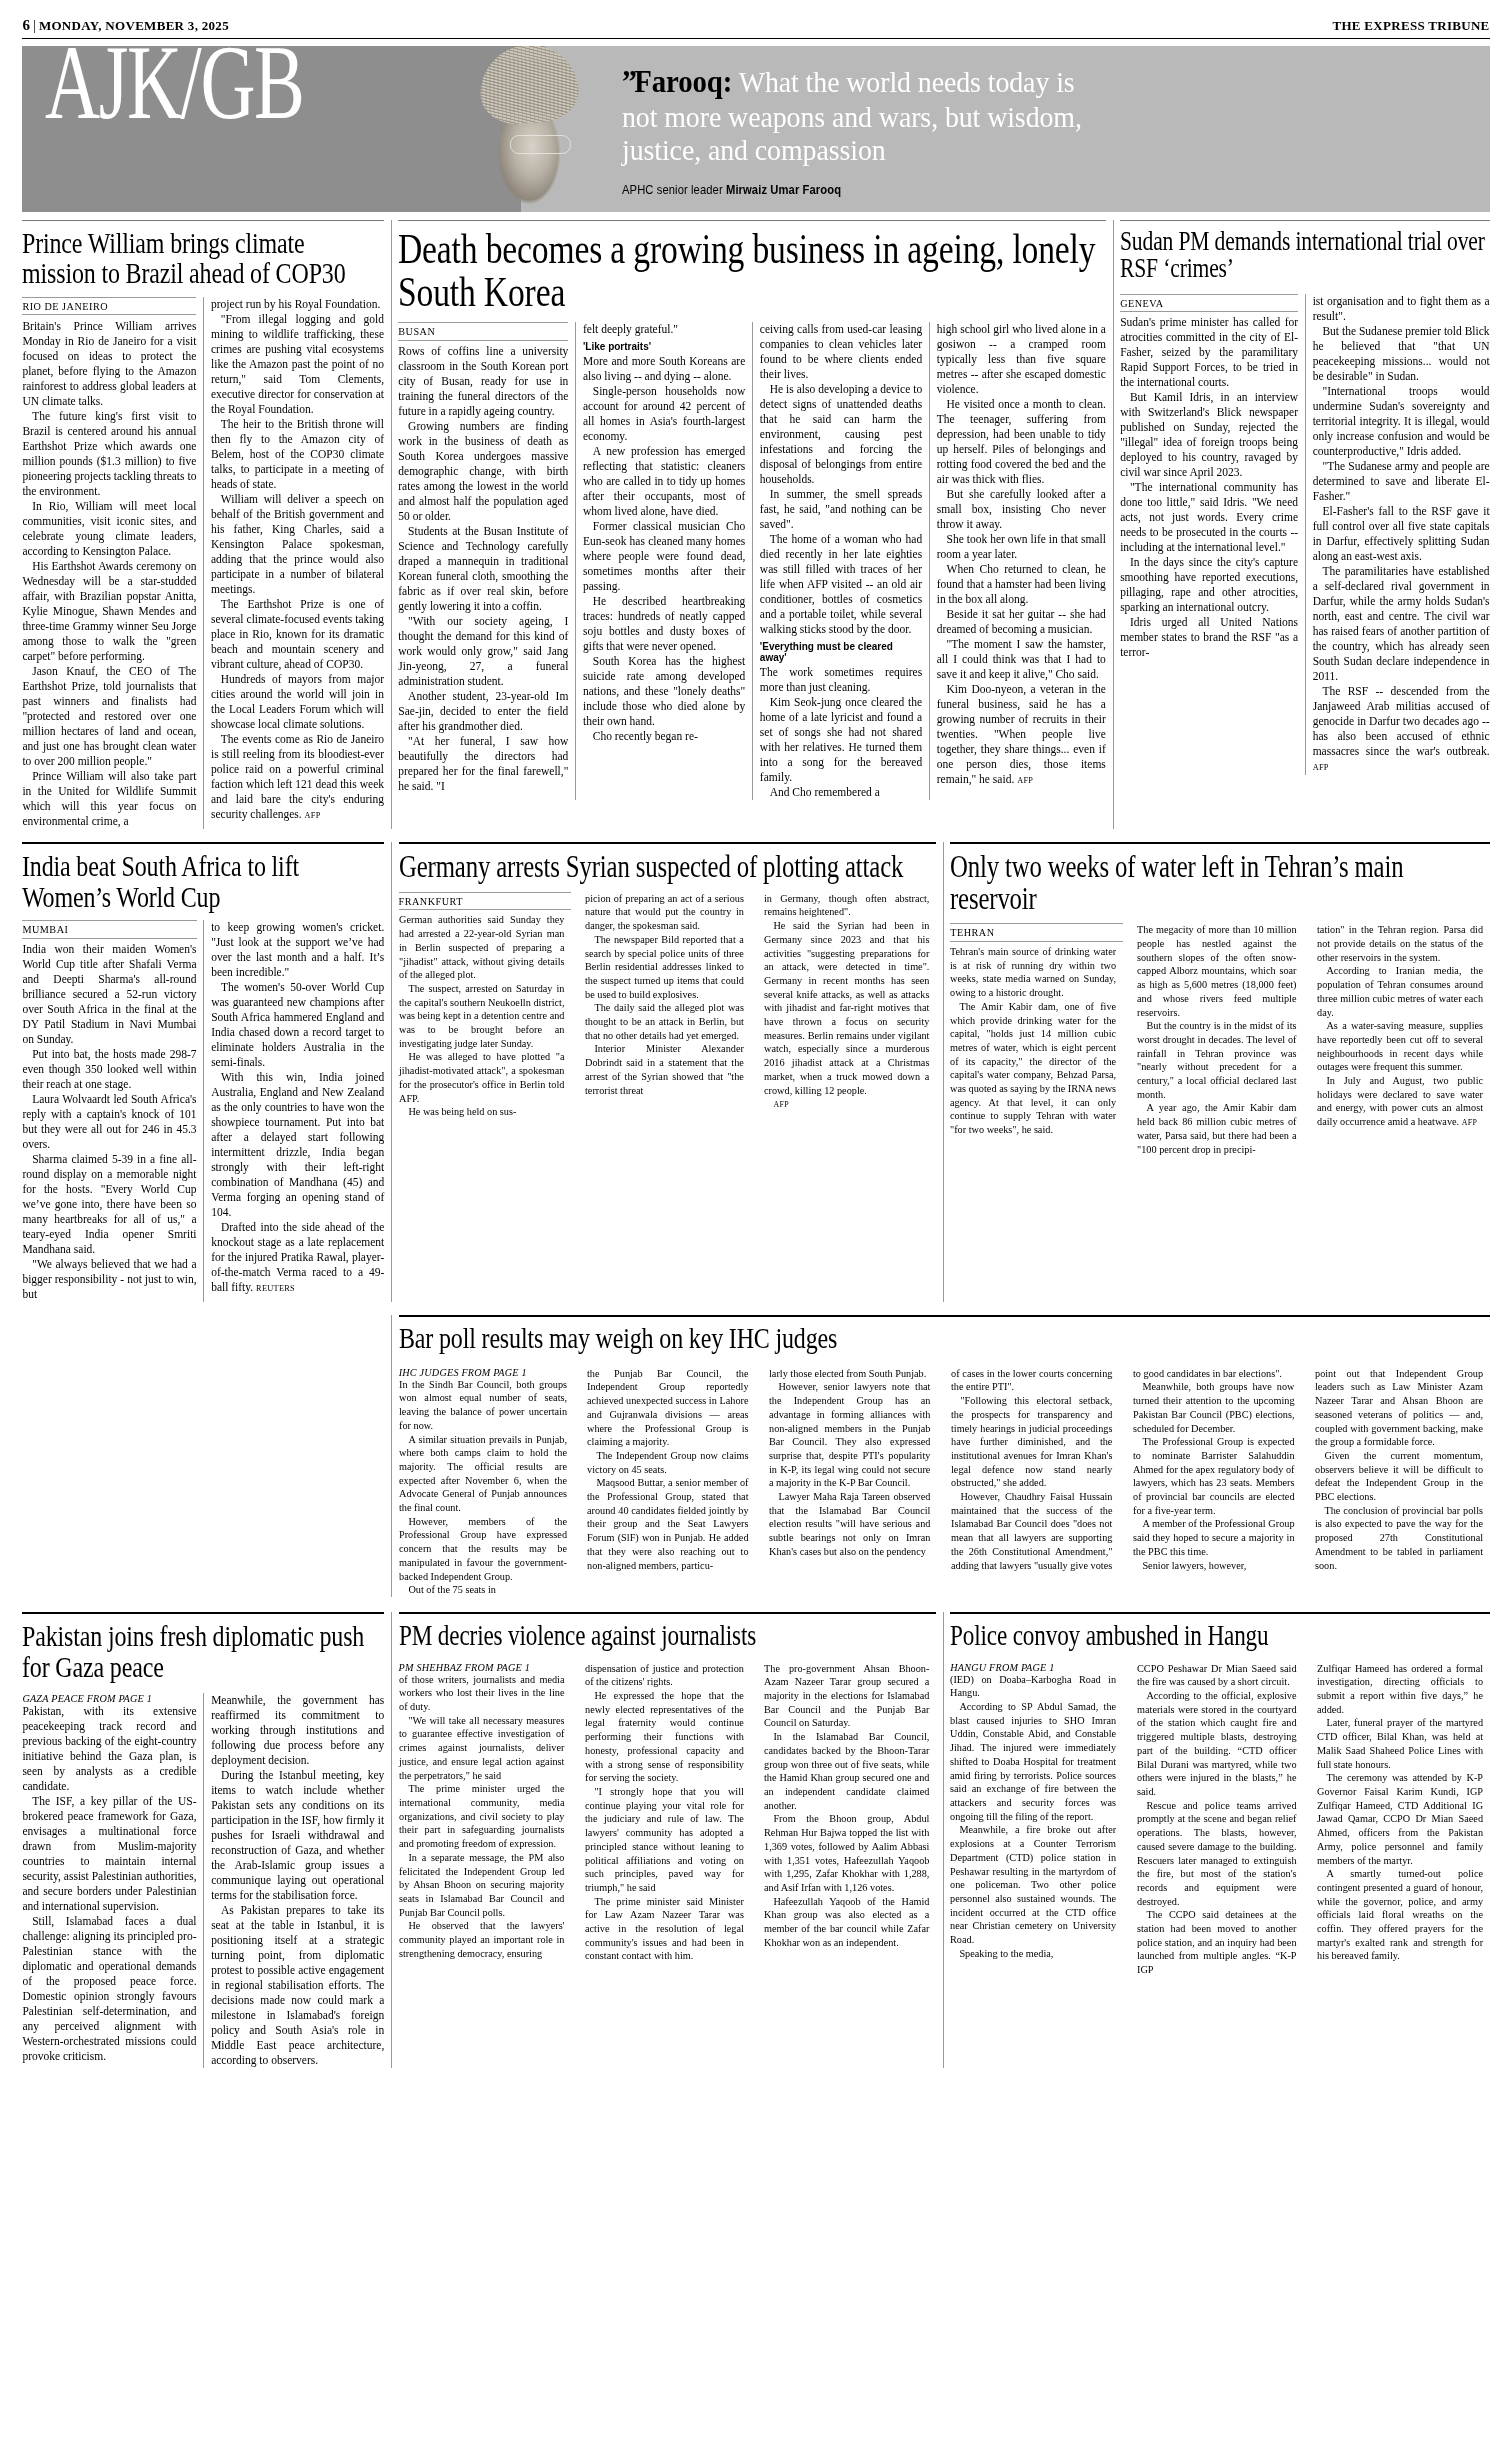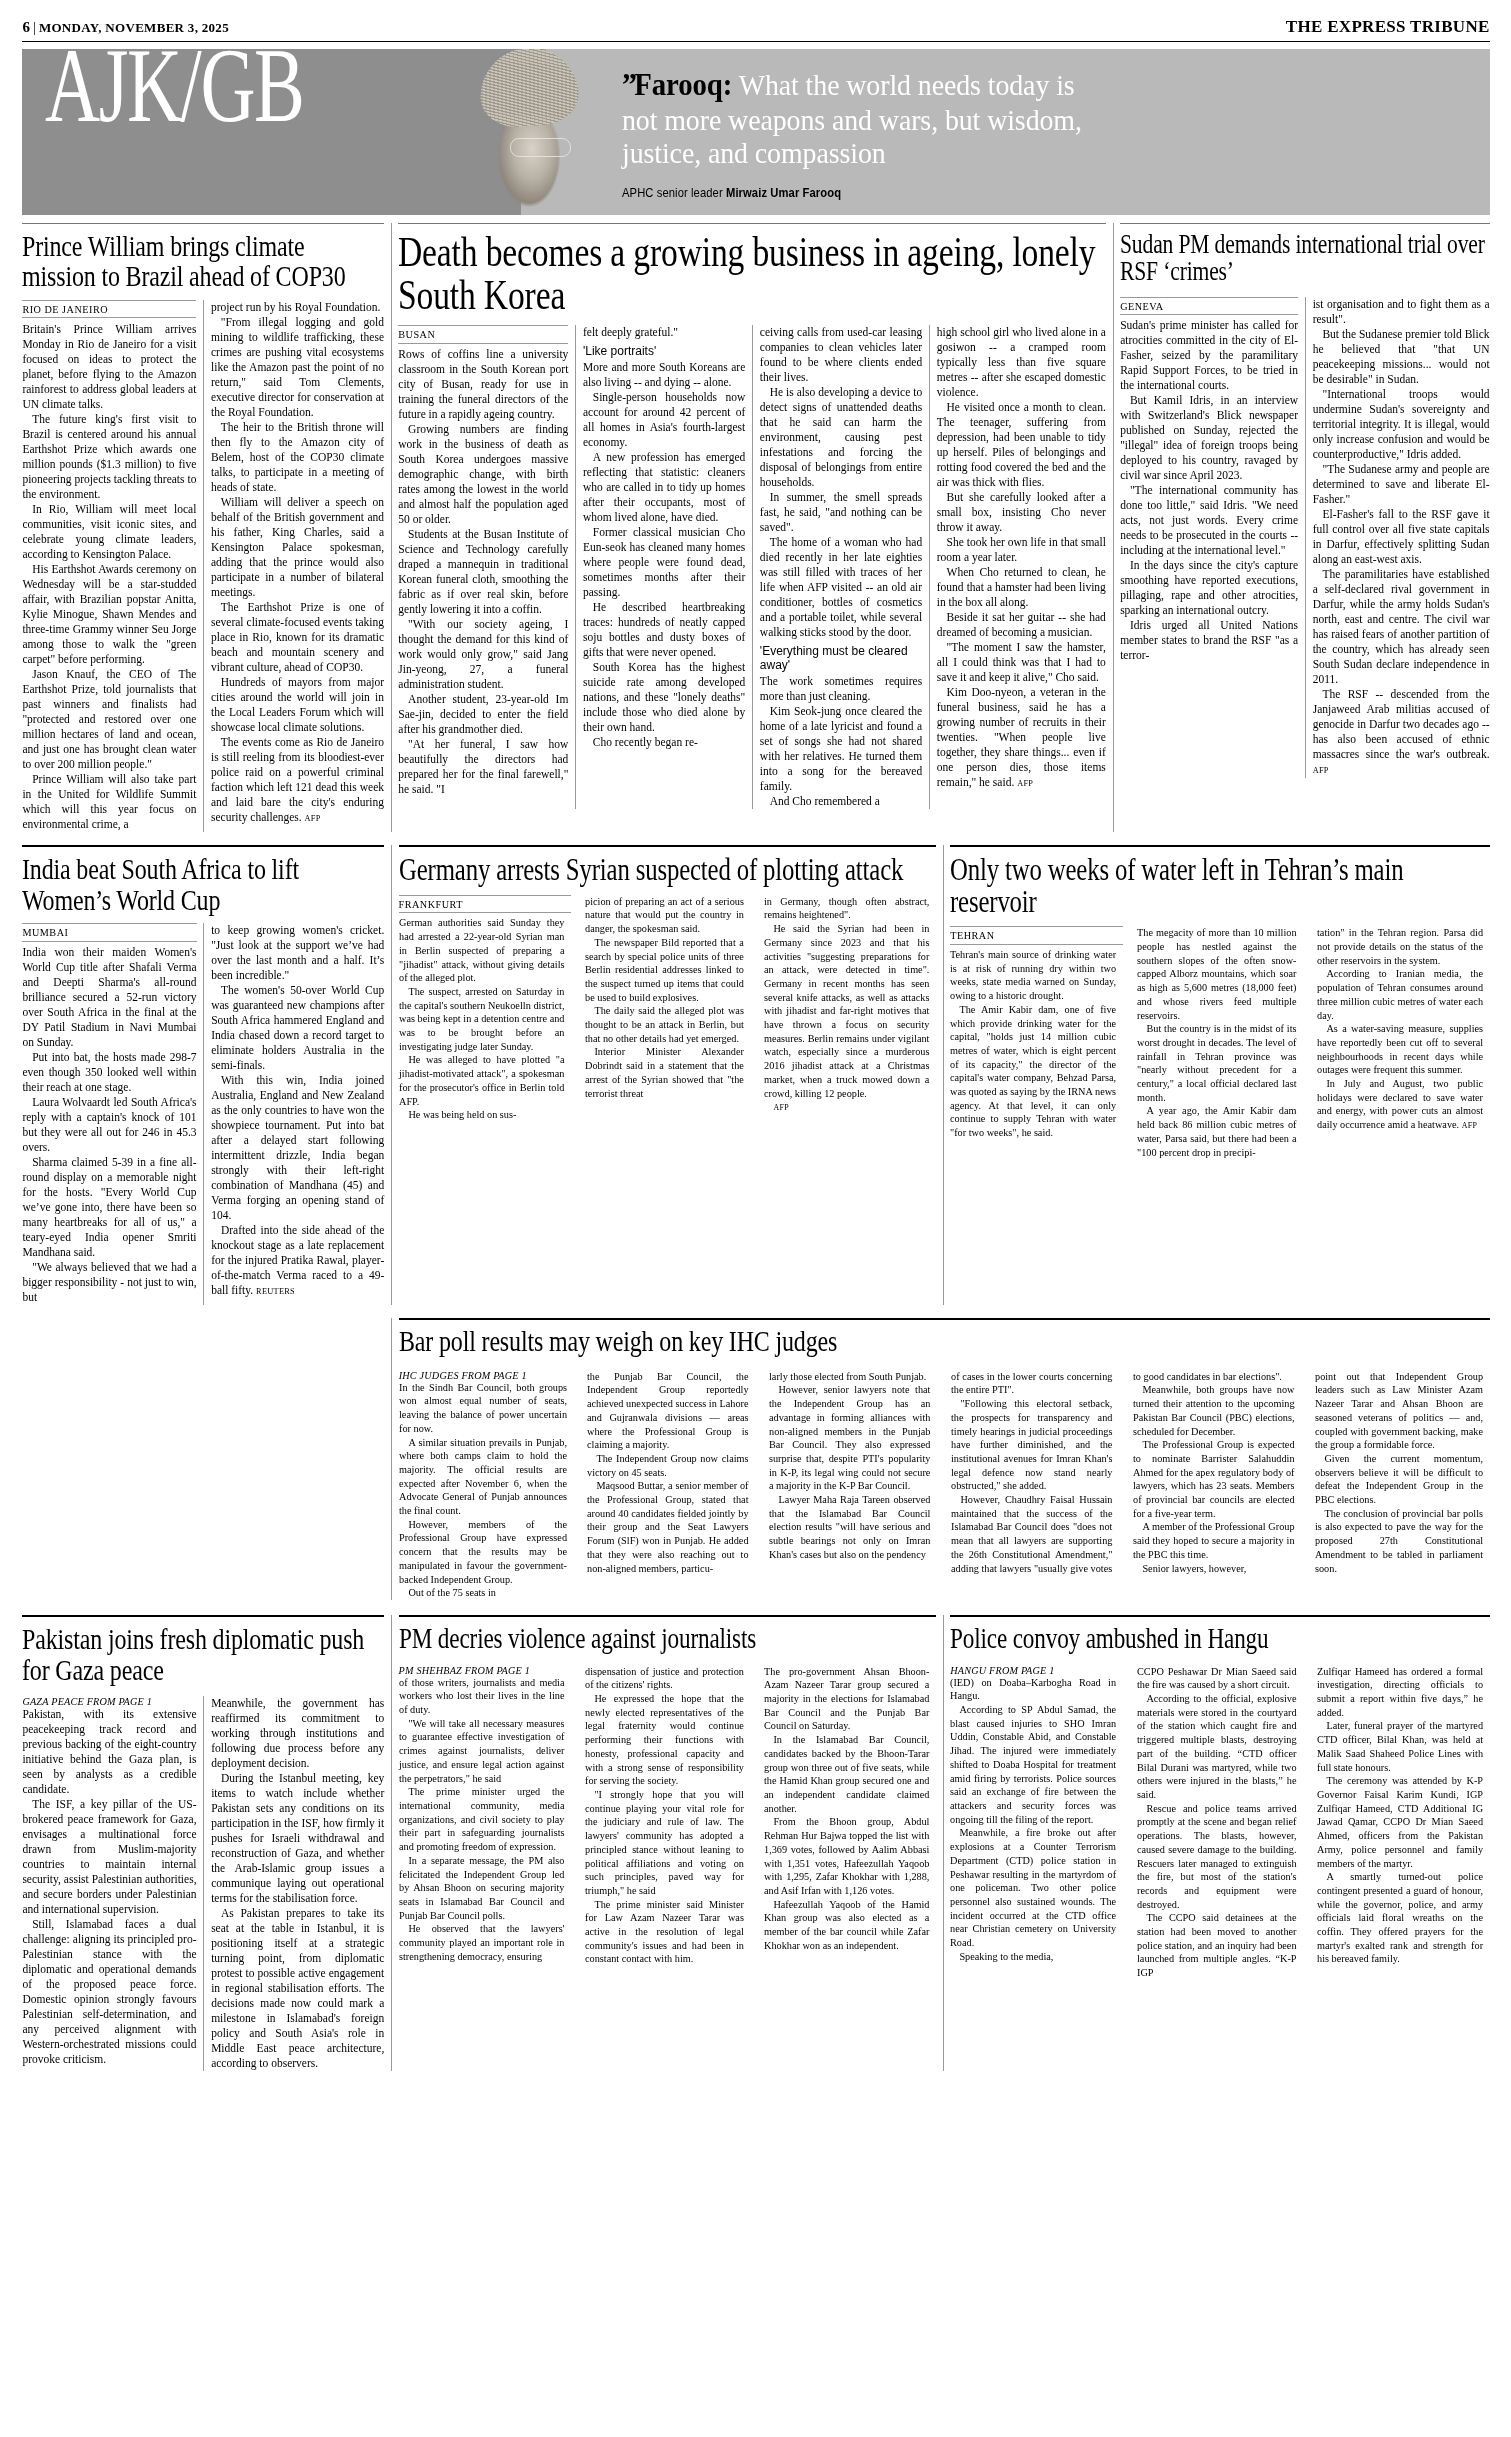--- a/index.html
+++ b/index.html
@@ -14,21 +14,21 @@
   .inner{ margin:0 22.4px; }
 
   
   .folio{ display:flex; align-items:baseline; justify-content:space-between;
           padding-top:16.6px; padding-bottom:4.9px; }
   .folio-left{ font-family:"Liberation Serif",serif; font-size:14px; letter-spacing:0.2px;
                font-weight:700; white-space:nowrap;}
   .folio-left .pg{ font-size:15px; font-weight:700;}
   .folio-left .sep{ font-weight:400; padding:0 2.9px;}
   .folio-left .dt{ font-weight:700; font-size:13px; letter-spacing:0.3px;}
-  .folio-right{ font-size:17px; font-weight:700; letter-spacing:0.3px;text-align:center; }
+  .folio-right{ font-size:13px; font-weight:700; letter-spacing:0.3px;text-align:center; }
   .folio-rule{ border-top:1.5px solid #000; }
 
   
   .banner{ position:relative; height:166px; margin-top:6.8px; overflow:hidden;
            background:linear-gradient(to right,#8e8e8e 0%,#8e8e8e 34%,#b9b9b9 34%,#b9b9b9 100%);}
   .banner .section-word{
       position:absolute; left:22.4px; top:-16.6px; color:#fff;
       font-family:"Liberation Serif",serif; font-size:106px; line-height:1;
       letter-spacing:-2px; font-weight:400; white-space:nowrap;
       transform:scaleX(.72); transform-origin:left top;
@@ -86,22 +86,22 @@
   }
   .dateline.italic{ font-style:italic; letter-spacing:0.2px; border:none; padding:0; margin-bottom:0;}
   p.bt{
       margin:0; text-align:justify; text-justify:inter-word;
       font-family:"Liberation Serif",serif;
       font-size:11.5px; line-height:15px; hyphens:auto;
   }
   p.bt + p.bt{ text-indent:9.8px; }
   p.bt.noindent{ text-indent:0; }
   .subhead{
-      font-family:"Liberation Sans",sans-serif; font-weight:400;
-      font-size:12px; margin:3.9px 0 1.5px 0;
+      font-family:"Liberation Sans",sans-serif; font-weight:700;
+      font-size:10px; margin:3.9px 0 1.5px 0;
   }
   .agency{ font-size:8.3px; letter-spacing:0.3px; }
   .cols{ display:flex; }
   .col{ padding:0 6.8px; box-sizing:border-box; }
   .col:first-child{ padding-left:0; }
   .col:last-child{ padding-right:0; }
   .vrule{ border-left:0.7px solid #9a9a9a; }
 
   
   .dense p.bt{ font-size:10.7px; line-height:13.7px; transform:scaleX(.96); transform-origin:left top;}

